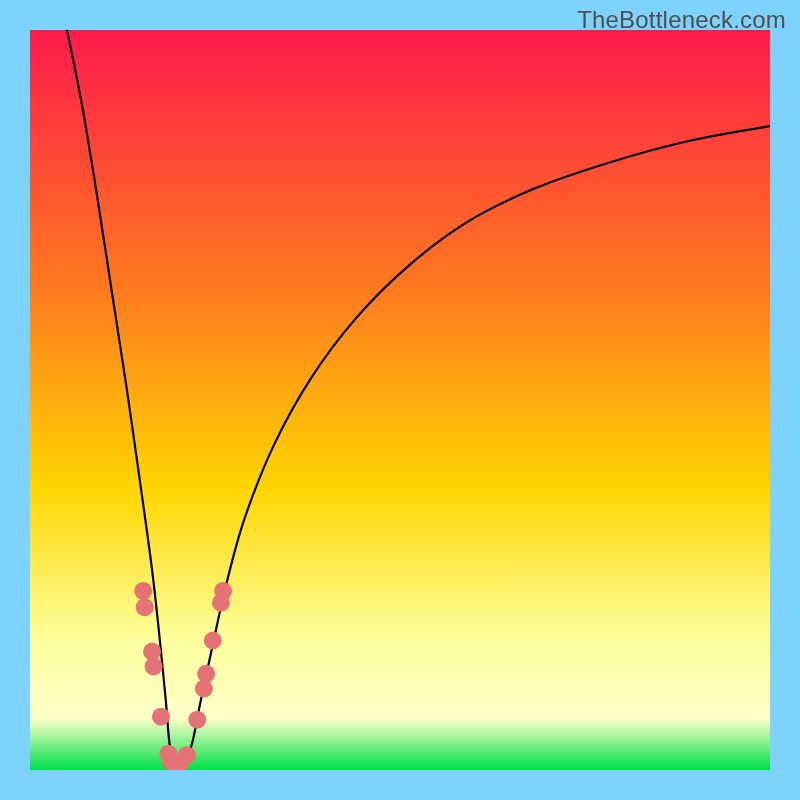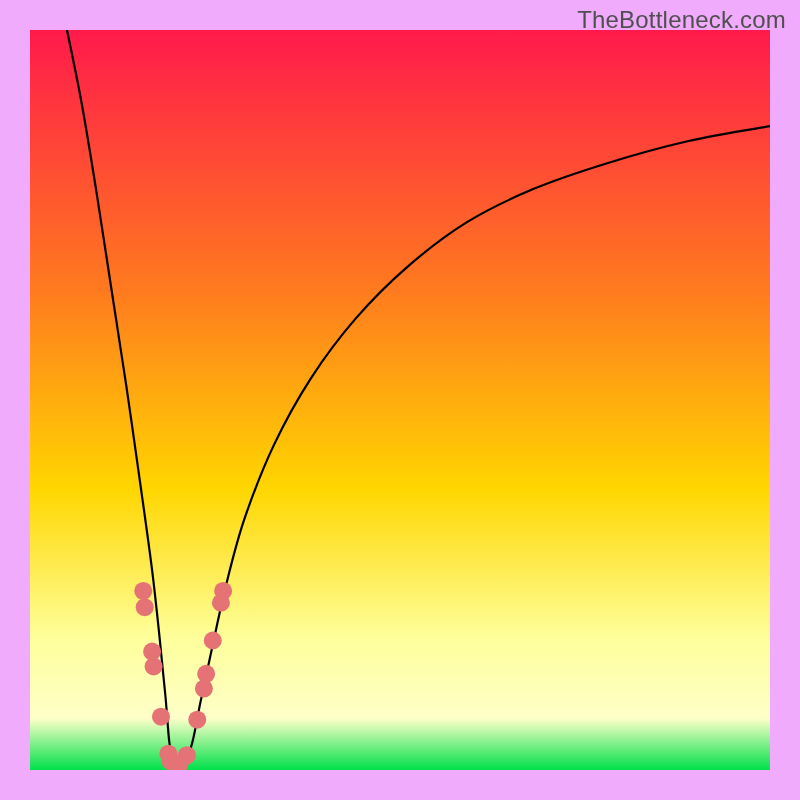--- a/index.html
+++ b/index.html
@@ -10,21 +10,21 @@
     overflow: hidden;
     background: #000;
     font-family: Arial, Helvetica, sans-serif;
   }
   .frame {
     position: absolute;
     left: 0;
     top: 0;
     width: 800px;
     height: 800px;
-    background: #f0abfc;
+    background: #7dd3fc;
   }
   .plot {
     position: absolute;
     left: 30px;
     top: 30px;
     width: 740px;
     height: 740px;
     overflow: hidden;
   }
   .gradient {

